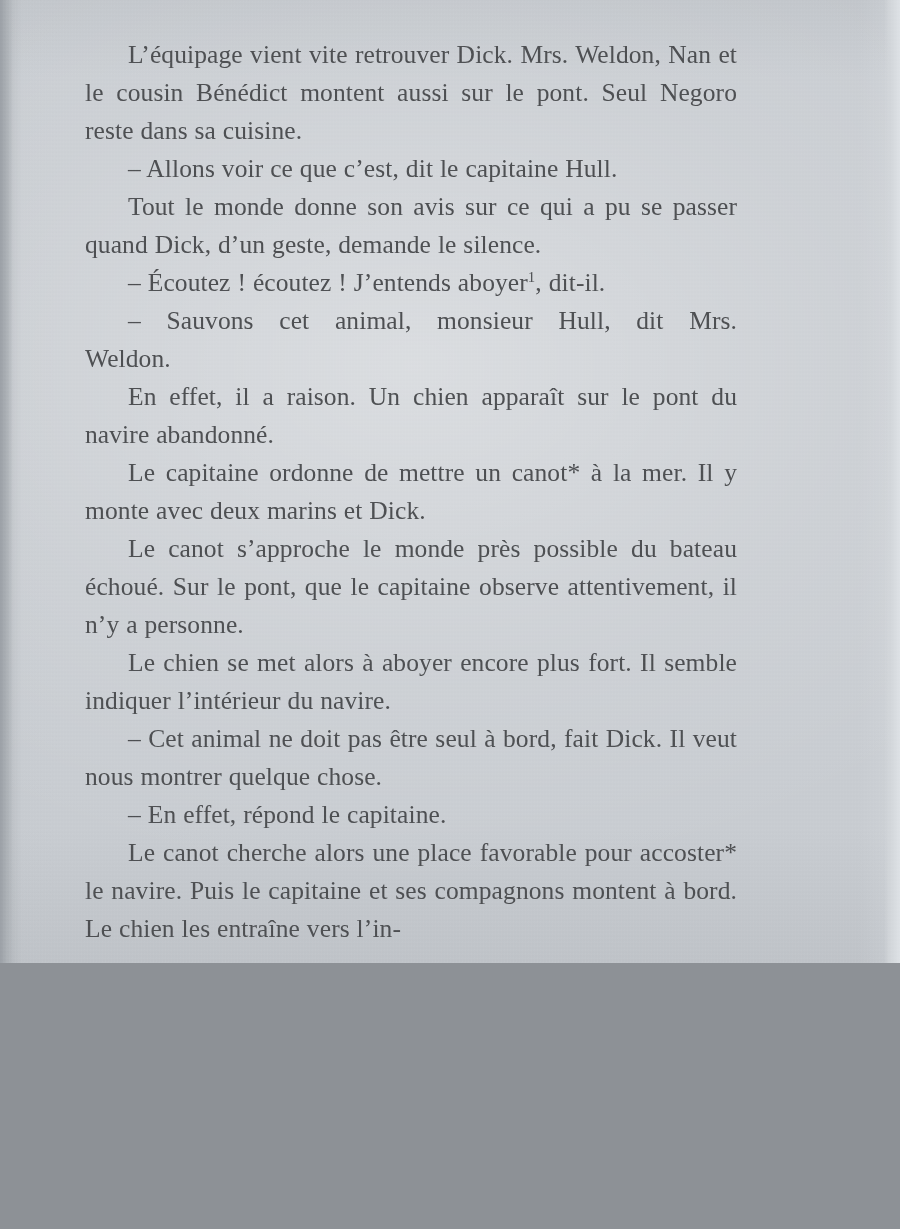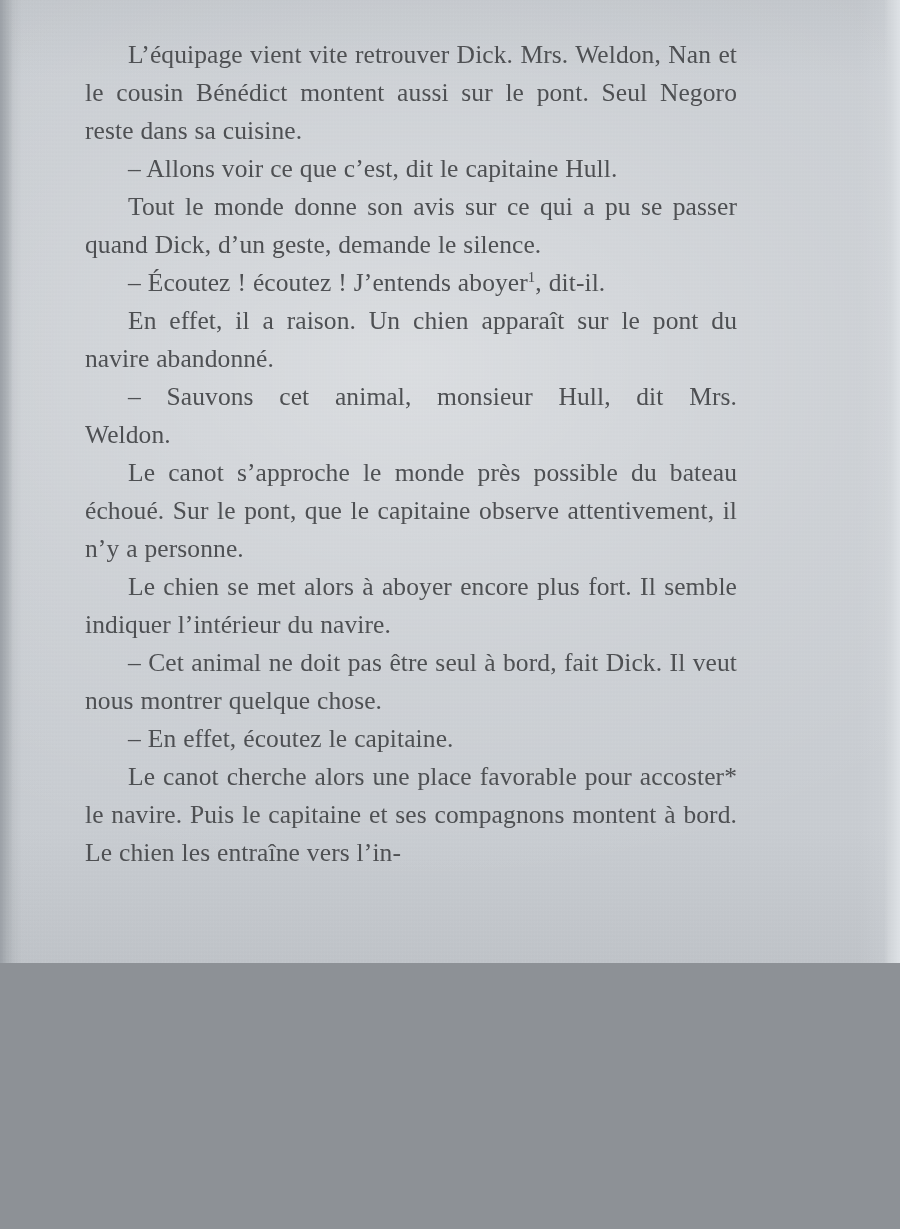--- a/index.html
+++ b/index.html
@@ -137,32 +137,33 @@
 
     <p class="para">L’équipage vient vite retrouver Dick. Mrs. Weldon, Nan et le cousin Bénédict montent aussi sur le pont. Seul Negoro reste dans sa cuisine.</p>
 
     <p class="para">– Allons voir ce que c’est, dit le capitaine Hull.</p>
 
 
     <p class="para">Tout le monde donne son avis sur ce qui a pu se passer quand Dick, d’un geste, demande le silence.</p>
 
     <p class="para"><span>– Écoutez ! écoutez ! J’entends aboyer</span><sup class="fn-ref">1</sup><span>, dit-il.</span></p>
 
+    <p class="para wide">– Sauvons cet animal, monsieur Hull, dit Mrs. Weldon.</p>
+
     <p class="para">En effet, il a raison. Un chien apparaît sur le pont du navire abandonné.</p>
 
-    <p class="para wide">– Sauvons cet animal, monsieur Hull, dit Mrs. Weldon.</p>
-
+    <p class="para">Le capitaine ordonne de mettre un canot* à la mer. Il y monte avec deux marins et Dick.</p>
 
     <p class="para">Le canot s’approche le monde près possible du bateau échoué. Sur le pont, que le capitaine observe attentivement, il n’y a personne.</p>
 
     <p class="para">Le chien se met alors à aboyer encore plus fort. Il semble indiquer l’intérieur du navire.</p>
 
     <p class="para">– Cet animal ne doit pas être seul à bord, fait Dick. Il veut nous montrer quelque chose.</p>
 
-    <p class="para">– En effet, écoutez le capitaine.</p>
+    <p class="para">– En effet, répond le capitaine.</p>
 
     <p class="para">Le canot cherche alors une place favorable pour accoster* le navire. Puis le capitaine et ses compagnons montent à bord. Le chien les entraîne vers l’in-</p>
 
   </div>
 
   <div class="footnote-area">
     <hr class="footnote-rule">
     <p class="footnote-text">1. Aboyer : pour un chien, pousser des cris.</p>
   </div>
 

